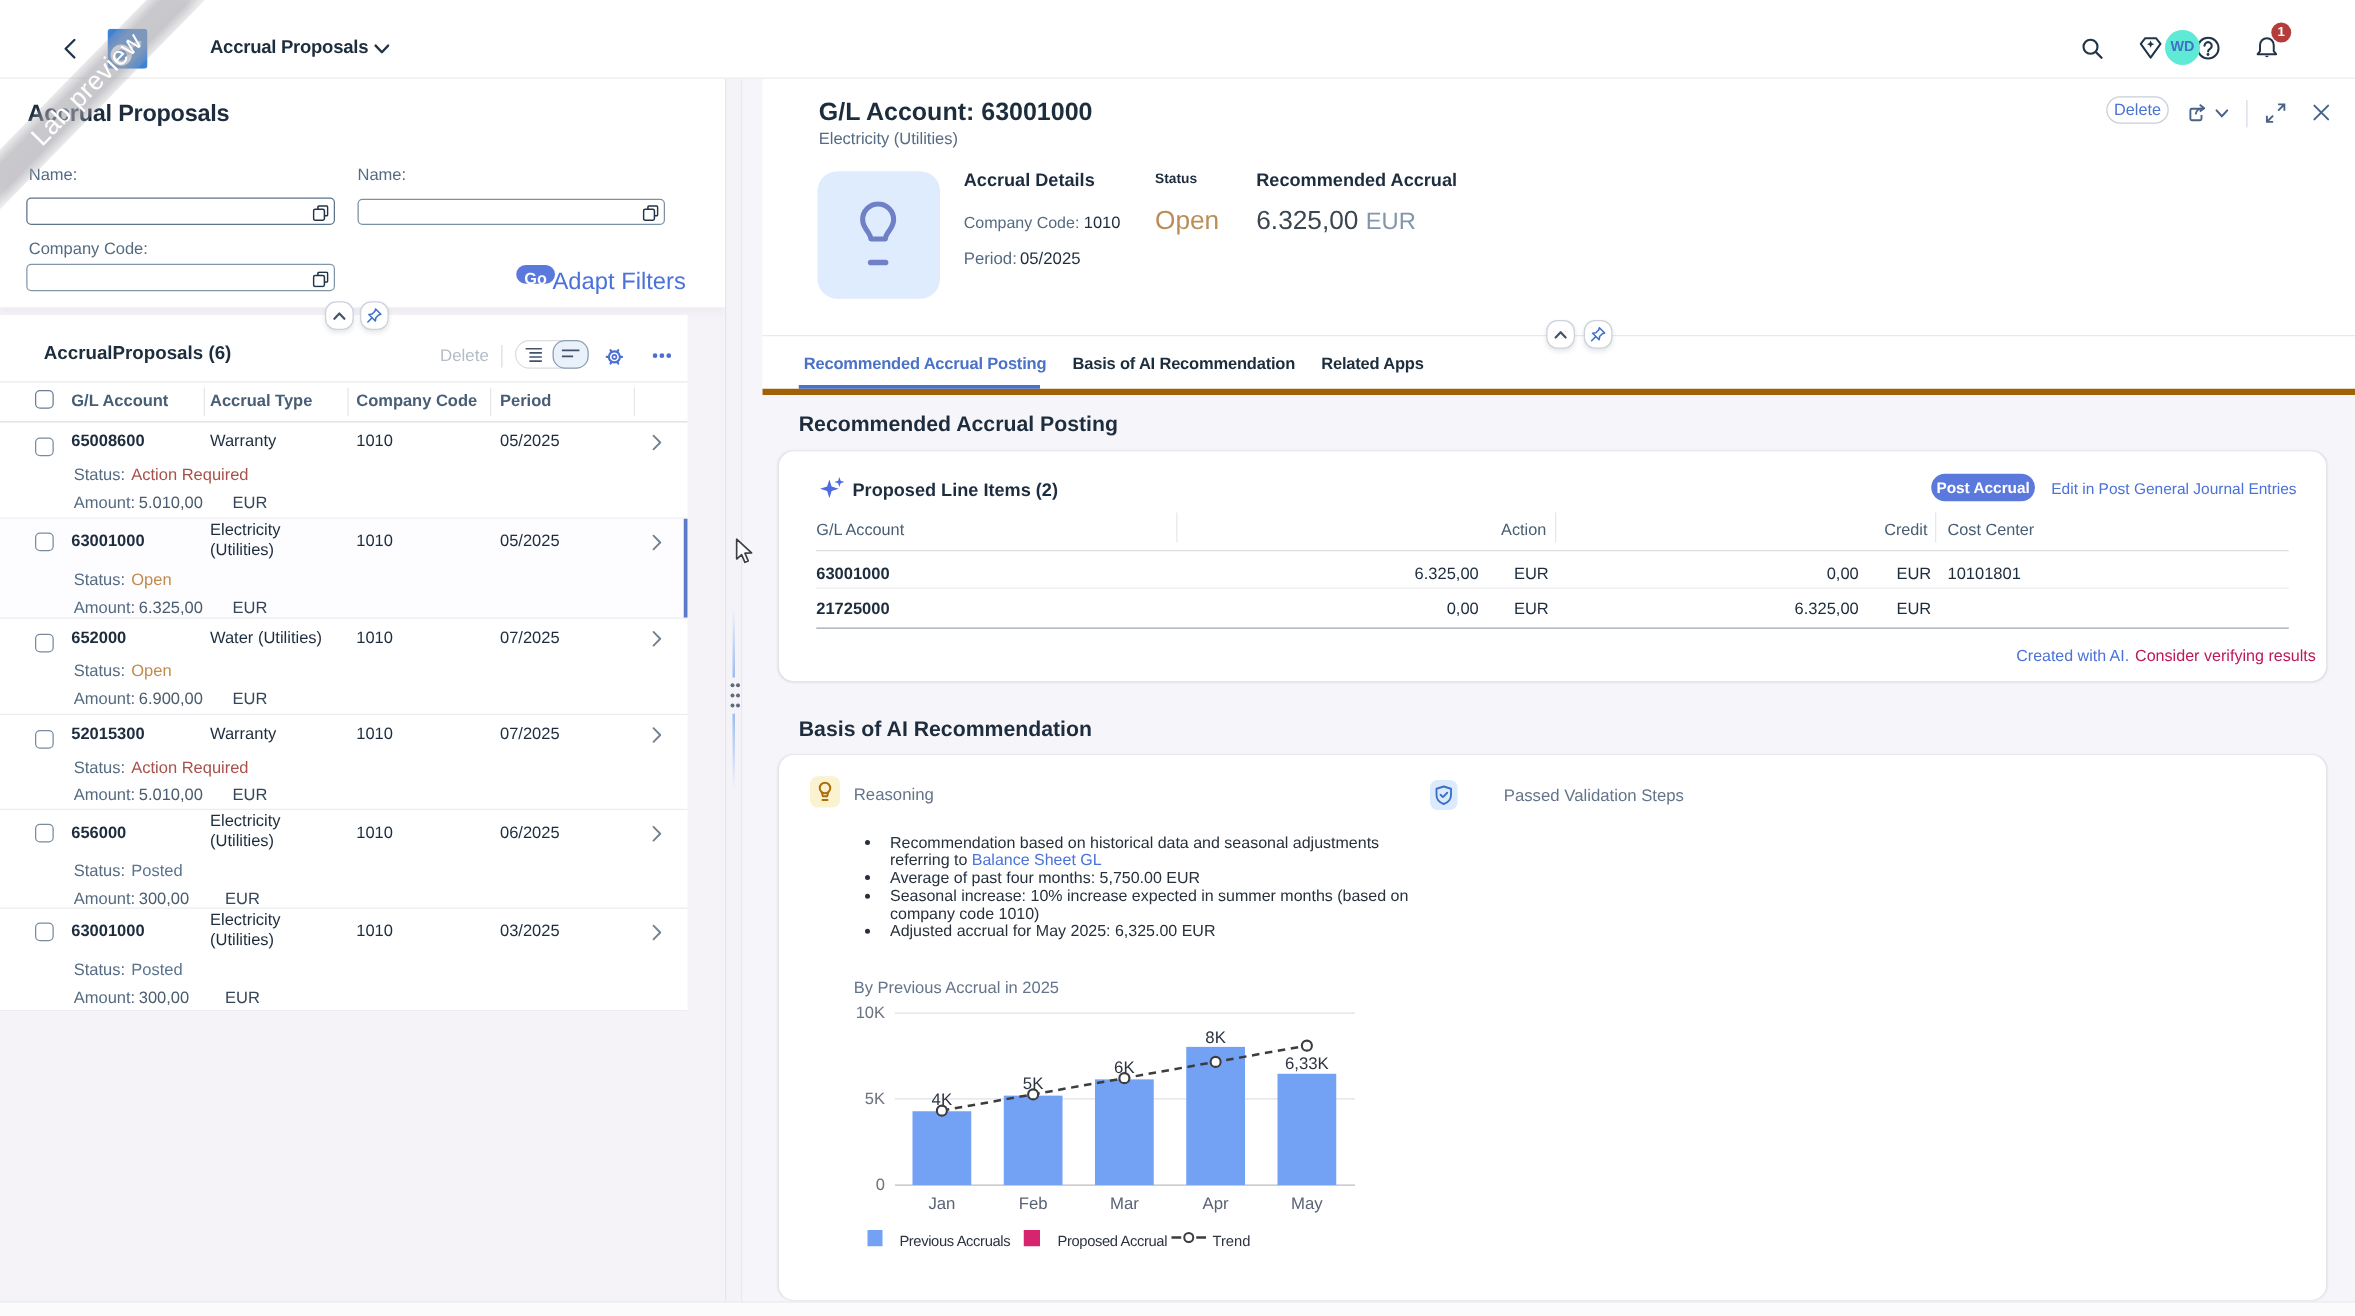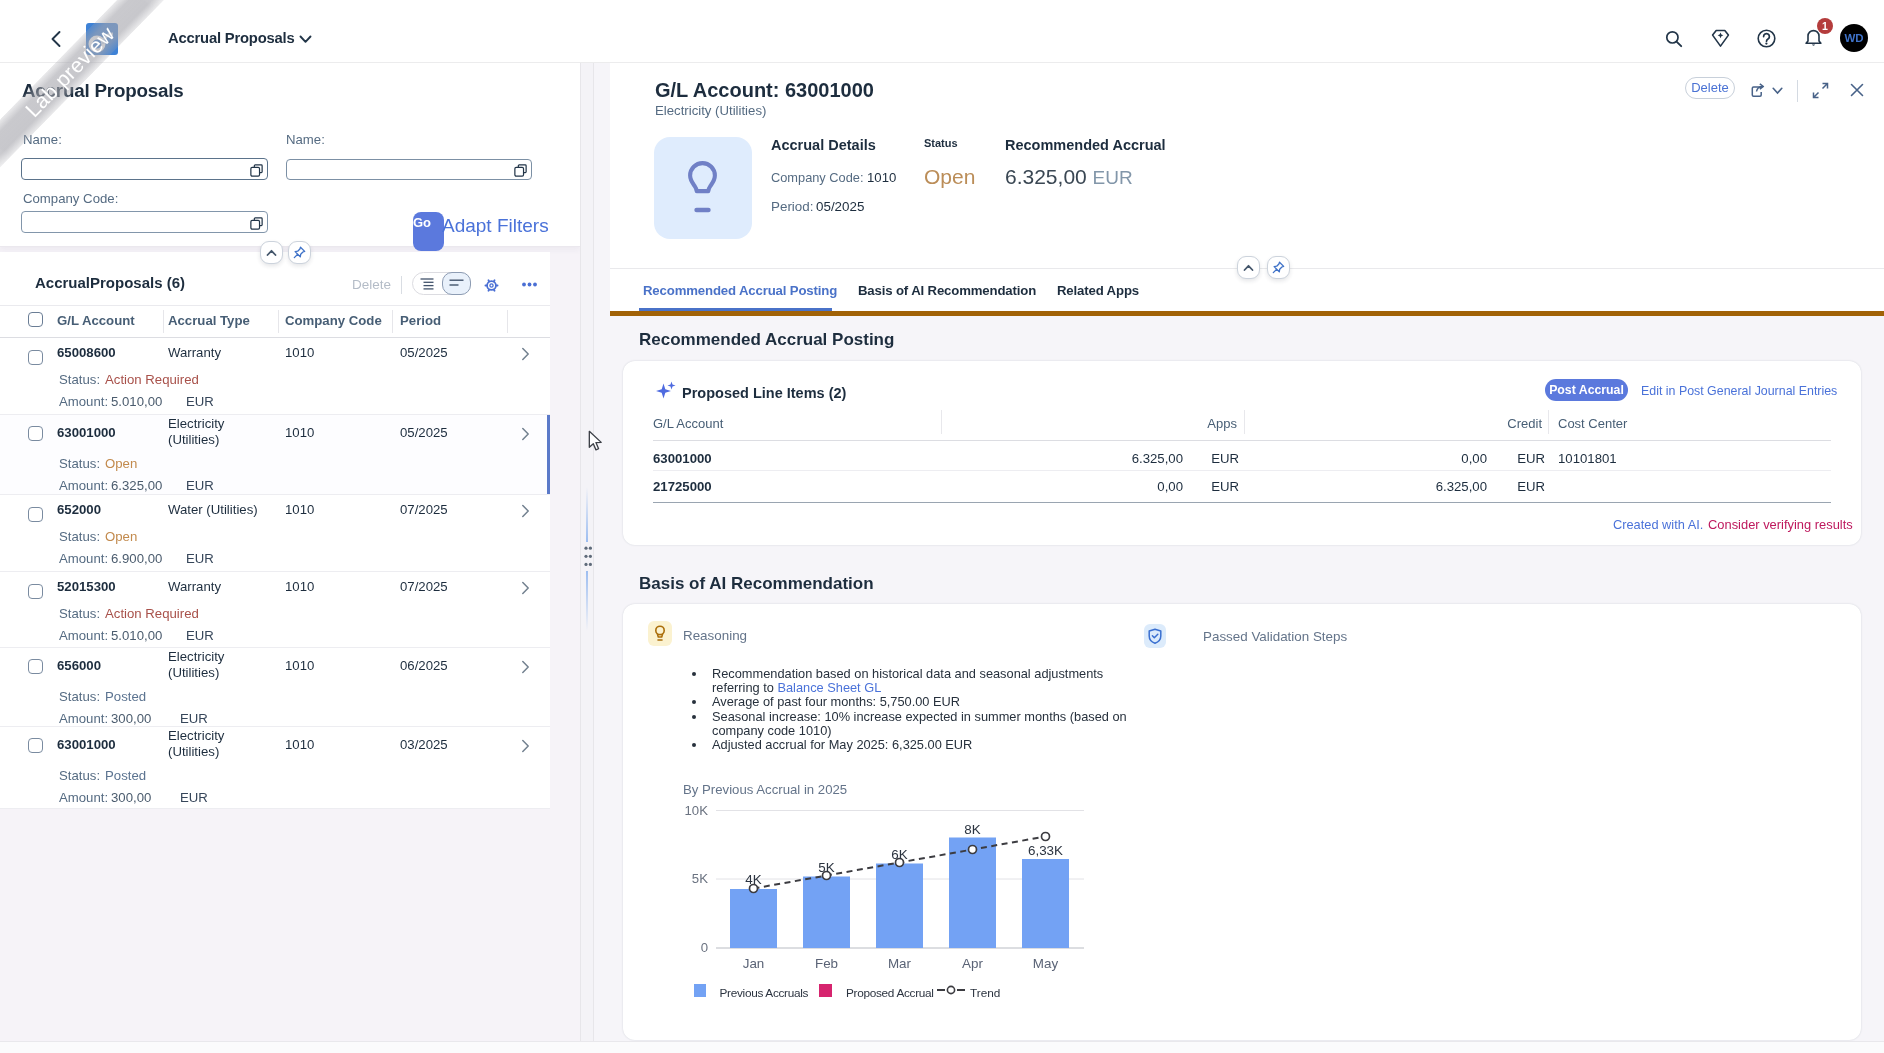--- a/index.html
+++ b/index.html
@@ -69,21 +69,21 @@
     <svg class="abs" style="left:1757px;top:29px;" width="19" height="19" viewBox="0 0 19 19">
         <circle cx="9.5" cy="9.5" r="8.3" fill="none" stroke="#223548" stroke-width="1.6"></circle>
         <path d="M6.6 7.6 a2.9 2.9 0 1 1 4.4 2.5 c-0.9 0.55 -1.5 1.0 -1.5 2.1" fill="none" stroke="#223548" stroke-width="1.7" stroke-linecap="round"></path>
         <circle cx="9.4" cy="14.6" r="1.15" fill="#223548"></circle>
       </svg>
     <svg class="abs" style="left:1804px;top:29px;" width="19" height="19" viewBox="0 0 19 19">
         <path d="M9.5 1.6 c-3.1 0-5.5 2.4-5.5 5.5 v4.8 l-1.9 2.4 h14.8 l-1.9 -2.4 v-4.8 c0-3.1-2.4-5.5-5.5-5.5 z" fill="none" stroke="#223548" stroke-width="1.6" stroke-linejoin="round"></path>
         <path d="M7.9 15.6 a1.7 1.7 0 0 0 3.2 0 z" fill="#223548"></path>
       </svg>
     <div class="abs" style="left:1817px;top:18px;width:16px;height:16px;border-radius:50%;background:#b43c3c;color:#fff;font-size:10.5px;font-weight:bold;text-align:center;line-height:16px;">1</div>
-    <div class="abs" style="left:1840px;top:24px;width:28px;height:28px;border-radius:50%;background:#000000;color:#3f72c8;font-size:11.5px;font-weight:bold;text-align:center;line-height:28px;">WD</div>
+    <div class="abs" style="left:1732px;top:24px;width:28px;height:28px;border-radius:50%;background:#5eead4;color:#3f72c8;font-size:11.5px;font-weight:bold;text-align:center;line-height:28px;">WD</div>
   </div>
   <div id="left">
     <div id="filterbar">
       <div class="abs dark" style="left:22px;top:17px;font-size:18.8px;font-weight:bold;letter-spacing:-0.2px;">Accrual Proposals</div>
       <div class="abs lab" style="left:23px;top:69px;font-size:13.2px;">Name:</div>
       <div class="abs lab" style="left:286px;top:69px;font-size:13.2px;">Name:</div>
       <div class="abs" style="left:21px;top:95px;width:247px;height:22px;border:1.5px solid #5b738b;border-radius:4px;background:#fff;box-sizing:border-box;"></div>
       <div class="abs" style="left:286px;top:96px;width:246px;height:21px;border:1px solid #7c90a5;border-radius:4px;background:#fff;box-sizing:border-box;"></div>
       <div class="abs lab" style="left:23px;top:128px;font-size:13.2px;">Company Code:</div>
       <div class="abs" style="left:21px;top:148px;width:247px;height:22px;border:1px solid #8296ab;border-radius:4px;background:#fff;box-sizing:border-box;"></div>
@@ -92,21 +92,21 @@
           <path d="M5 4 v-2 a1 1 0 0 1 1-1 h7 a1 1 0 0 1 1 1 v7 a1 1 0 0 1 -1 1 h-2" fill="none" stroke="#223548" stroke-width="1.4"></path>
         </svg>
       <svg class="abs" style="left:514px;top:101px;" width="13" height="13" viewBox="0 0 15 15">
           <rect x="1" y="4" width="10" height="10" rx="1.5" fill="none" stroke="#223548" stroke-width="1.4"></rect>
           <path d="M5 4 v-2 a1 1 0 0 1 1-1 h7 a1 1 0 0 1 1 1 v7 a1 1 0 0 1 -1 1 h-2" fill="none" stroke="#223548" stroke-width="1.4"></path>
         </svg>
       <svg class="abs" style="left:250px;top:154px;" width="13" height="13" viewBox="0 0 15 15">
           <rect x="1" y="4" width="10" height="10" rx="1.5" fill="none" stroke="#223548" stroke-width="1.4"></rect>
           <path d="M5 4 v-2 a1 1 0 0 1 1-1 h7 a1 1 0 0 1 1 1 v7 a1 1 0 0 1 -1 1 h-2" fill="none" stroke="#223548" stroke-width="1.4"></path>
         </svg>
-      <div class="abs" style="left:413px;top:149px;width:31px;height:39px;border-radius:8px;background:#5b79dd;color:#fff;font-size:13px;font-weight:bold;line-height:21px;">Go</div>
+      <div class="abs" style="left:413px;top:149px;width:31px;height:15px;border-radius:8px;background:#5b79dd;color:#fff;font-size:13px;font-weight:bold;text-align:center;line-height:21px;">Go</div>
       <div class="abs link" style="left:442px;top:152px;font-size:19px;">Adapt Filters</div>
     </div>
 
     <div class="abs" style="left:260px;top:178px;width:23px;height:23px;border-radius:9px;background:#fff;border:1px solid #ccd3dc;box-shadow:0 2px 4px rgba(30,40,60,0.12);box-sizing:border-box;z-index:8;"></div>
     <svg class="abs" style="left:266px;top:186px;z-index:9;" width="11" height="8" viewBox="0 0 11 8">
         <path d="M1.5 6 L5.5 1.8 L9.5 6" fill="none" stroke="#44566b" stroke-width="1.8" stroke-linecap="round" stroke-linejoin="round"></path>
       </svg>
     <div class="abs" style="left:288px;top:178px;width:23px;height:23px;border-radius:9px;background:#fff;border:1px solid #ccd3dc;box-shadow:0 2px 4px rgba(30,40,60,0.12);box-sizing:border-box;z-index:8;"></div>
     <svg class="abs" style="left:293px;top:183px;z-index:9;" width="13" height="13" viewBox="0 0 13 13">
         <path d="M7.5 1.2 l4.2 4.2 -1.8 0.6 -2.2 2.2 -0.4 2.6 -2.6-2.6 -3.4 3.4 M4.7 8.2 l-2.6-2.6 2.6-0.4 2.2-2.2 0.6-1.8" fill="none" stroke="#3f72c8" stroke-width="1.3" stroke-linejoin="round" stroke-linecap="round"></path>
@@ -325,21 +325,21 @@
     <div class="card" id="card1" style="left:29px;top:298px;width:1238px;height:184px;">
       <svg class="abs" style="left:32px;top:19px;" width="22" height="22" viewBox="0 0 22 22">
           <path d="M8.5 3.5 L10.3 9.2 L16 11 L10.3 12.8 L8.5 18.5 L6.7 12.8 L1 11 L6.7 9.2 Z" fill="#4f6be0"></path>
           <path d="M16.5 1.5 L17.5 4.5 L20.5 5.5 L17.5 6.5 L16.5 9.5 L15.5 6.5 L12.5 5.5 L15.5 4.5 Z" fill="#4f6be0"></path>
         </svg>
       <div class="abs dark" style="left:59px;top:24px;font-size:14.5px;font-weight:bold;">Proposed Line Items (2)</div>
       <div class="abs" style="left:922px;top:18px;width:83px;height:22px;border-radius:11px;background:#5b79dd;color:#fff;font-size:12.3px;font-weight:bold;text-align:center;line-height:22px;">Post Accrual</div>
       <div class="abs link" style="left:1018px;top:23px;font-size:12.4px;">Edit in Post General Journal Entries</div>
 
       <div class="abs" style="left:30px;top:55px;font-size:13px;color:#475e75;">G/L Account</div>
-      <div class="abs" style="left:414px;top:55px;width:200px;text-align:right;font-size:13px;color:#475e75;">Apps</div>
+      <div class="abs" style="left:414px;top:55px;width:200px;text-align:right;font-size:13px;color:#475e75;">Action</div>
       <div class="abs" style="left:719px;top:55px;width:200px;text-align:right;font-size:13px;color:#475e75;">Credit</div>
       <div class="abs" style="left:935px;top:55px;font-size:13px;color:#475e75;">Cost Center</div>
       <div class="abs" style="left:318px;top:49px;width:1px;height:24px;background:#e8e8ec;"></div>
       <div class="abs" style="left:621px;top:49px;width:1px;height:24px;background:#e8e8ec;"></div>
       <div class="abs" style="left:925px;top:49px;width:1px;height:24px;background:#e8e8ec;"></div>
       <div class="abs" style="left:30px;top:79px;width:1178px;height:1px;background:#dcdde2;"></div>
 
       <div class="abs b dark" style="left:30px;top:90px;font-size:13.2px;">63001000</div>
       <div class="abs dark" style="left:410px;top:90px;width:150px;text-align:right;font-size:13.2px;">6.325,00</div>
       <div class="abs dark" style="left:566px;top:90px;width:50px;text-align:right;font-size:13.2px;">EUR</div>

